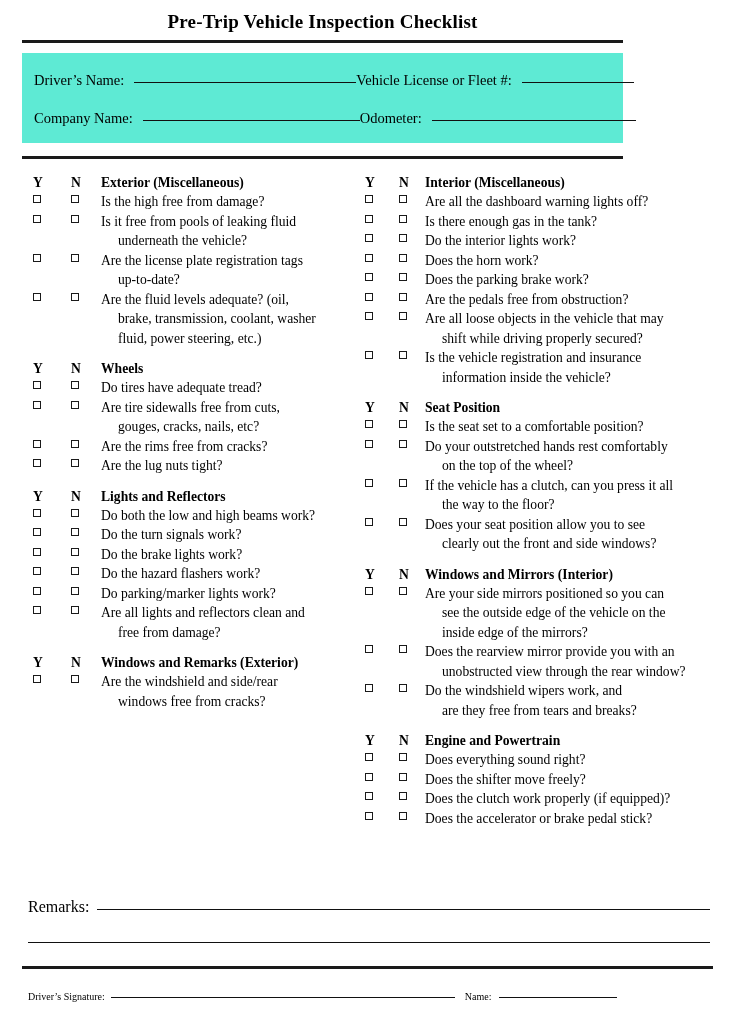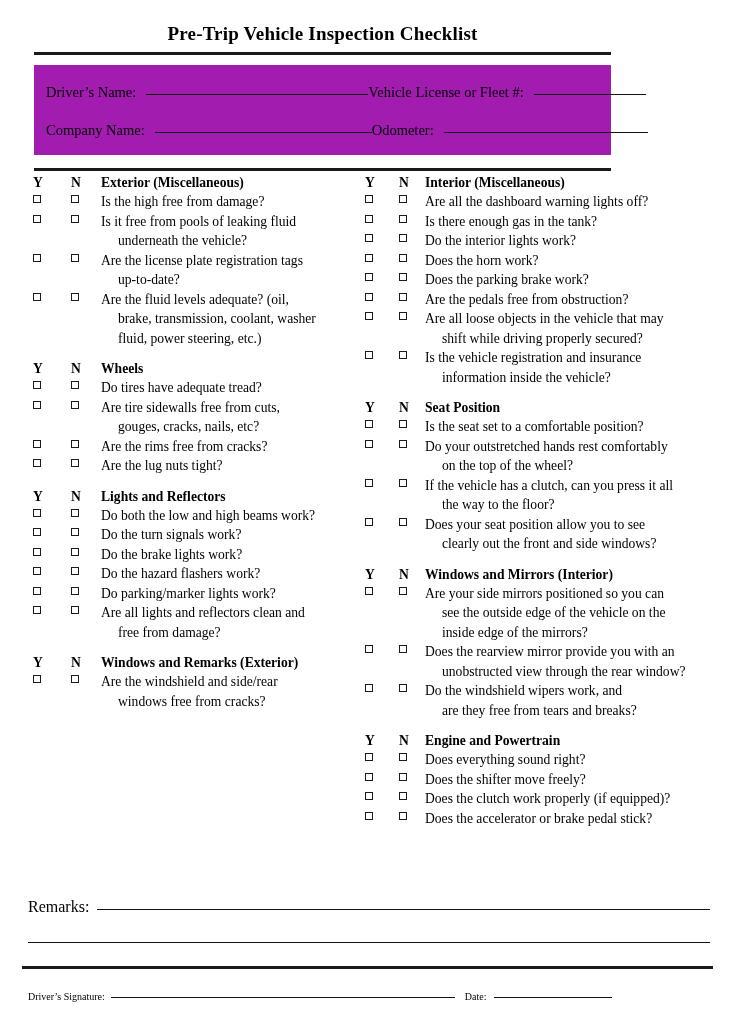--- a/index.html
+++ b/index.html
@@ -14,21 +14,21 @@
     font-family: "Liberation Serif", "DejaVu Serif", serif;
     color: #000000;
     position: relative;
     overflow: hidden;
   }
 
   .page {
     position: relative;
     width: 645px;
     height: 1024px;
-    padding: 12px;
+    padding: 0;
   }
 
   
   .title {
     text-align: center;
     font-size: 19px;
     font-weight: bold;
     letter-spacing: 0.2px;
     padding-top: 10px;
     line-height: 24px;
@@ -40,21 +40,21 @@
     margin: 6px 22px 0 22px;
   }
   .rule-thick2 {
     height: 0;
     border-top: 3px solid #1a1a1a;
     margin: 0 22px;
   }
 
   
   .info-panel {
-    background: #a21caf;
+    background: #5eead4;
     margin: 10px 22px 0 22px;
     height: 90px;
     position: relative;
   }
   .info-row {
     position: absolute;
     left: 0; right: 0;
     display: flex;
     align-items: baseline;
     font-size: 14.5px;
@@ -622,18 +622,18 @@
     <div class="remarks-row">
       <span>Remarks:</span>
       <span class="remarks-line"></span>
     </div>
     <div class="remarks-line2"></div>
     <div class="footer-rule"></div>
     <div class="sig-row">
       <span>Driver’s Signature:</span>
       <span class="sig-line-a"></span>
       <span class="sig-line-b"></span>
-      <span class="date-label">Date:</span>
+      <span class="date-label">Name:</span>
       <span class="date-line"></span>
     </div>
   </div>
 
 </div>
 
 </body></html>

